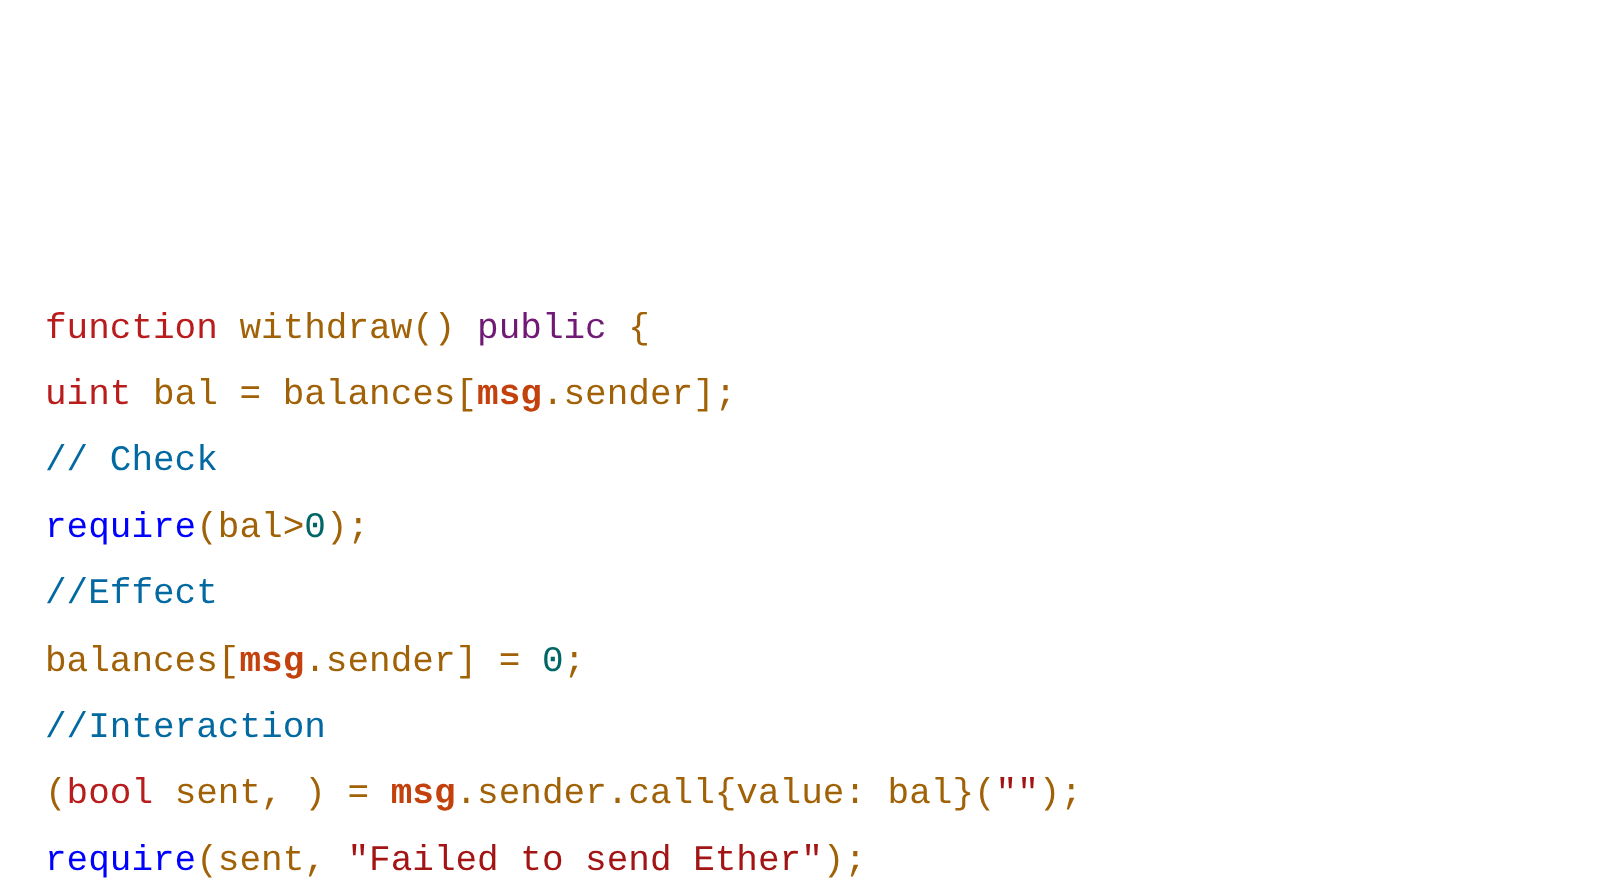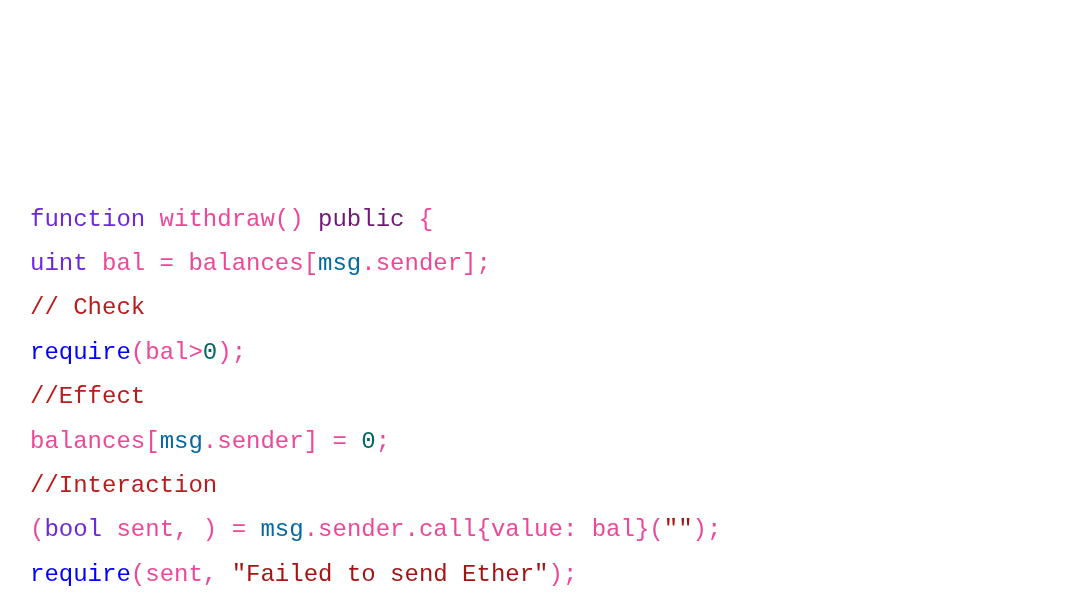--- a/index.html
+++ b/index.html
@@ -11,28 +11,28 @@
     line-height: 1.85;
     color: #333333;
     white-space: pre;
   }
   .code-block {
     display: block;
   }
   .line {
     display: block;
   }
-  .kw-blue { color: #6d28d9; text-align: center; }
+  .kw-blue { color: #b91c1c; text-align: center; }
   .kw-green { color: #701a75; }
-  .ident-teal { color: #0369a1; }
-  .comment { color: #b91c1c; }
+  .ident-teal { color: #c2410c; font-weight: bold; }
+  .comment { color: #0369a1; }
   .call-blue { color: #0000ff; margin-top: 20px; }
   .string { color: #a31515; }
   .num { color: #006666; }
-  .plain { color: #ec4899; }
+  .plain { color: #a16207; }
 </style>
 </head>
 <body>
 
 
 
 <div class="code-block"><span class="line"><span class="kw-blue">function</span><span class="plain"> withdraw() </span><span class="kw-green">public</span><span class="plain"> {</span></span><span class="line"><span class="kw-blue">uint</span><span class="plain"> bal = balances[</span><span class="ident-teal">msg</span><span class="plain">.sender];</span></span><span class="line"><span class="comment">// Check</span></span><span class="line"><span class="call-blue">require</span><span class="plain">(bal&gt;</span><span class="num">0</span><span class="plain">);</span></span><span class="line"><span class="comment">//Effect</span></span><span class="line"><span class="plain">balances[</span><span class="ident-teal">msg</span><span class="plain">.sender] = </span><span class="num">0</span><span class="plain">;</span></span><span class="line"><span class="comment">//Interaction</span></span><span class="line"><span class="plain">(</span><span class="kw-blue">bool</span><span class="plain"> sent, ) = </span><span class="ident-teal">msg</span><span class="plain">.sender.call{value: bal}(</span><span class="string">""</span><span class="plain">);</span></span><span class="line"><span class="call-blue">require</span><span class="plain">(sent, </span><span class="string">"Failed to send Ether"</span><span class="plain">);</span></span></div>
 
 
 

